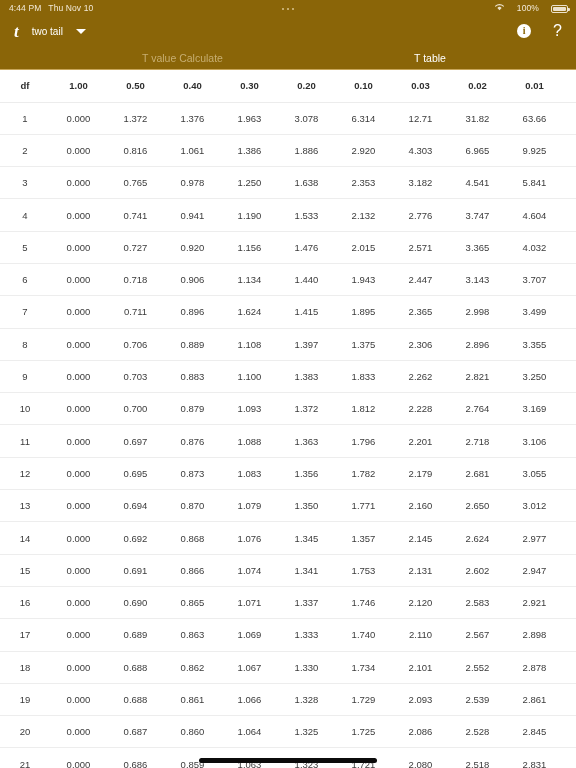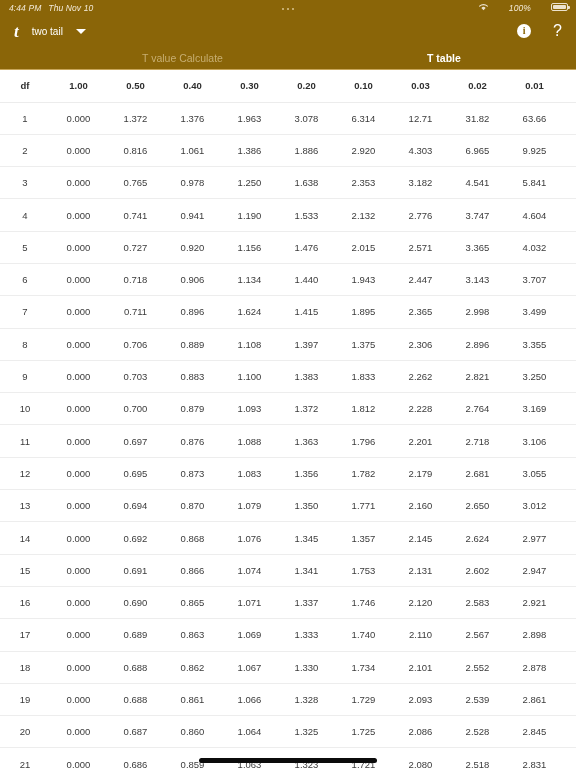--- a/index.html
+++ b/index.html
@@ -36,21 +36,20 @@
   .status-bar {
     position: absolute;
     top: 0; left: 0;
     width: 576px;
     height: 16px;
     display: flex;
     align-items: center;
     color: #f3ead8;
     font-size: 8.5px;
     letter-spacing: 0.1px;
-    font-style: italic;
   }
   .status-left {
     position: absolute;
     left: 9px;
     display: flex;
     align-items: center;
     gap: 7px;
     white-space: nowrap;
   }
   .status-center {
@@ -68,22 +67,22 @@
     display: block;
     width: 2.5px;
     height: 2.5px;
     background: #d9c48e;
     border-radius: 50%;
   }
   .status-right {
     position: absolute;
     right: 8px;
     display: flex;
-    align-items: flex-start;
-    gap: 20px;
+    align-items: flex-end;
+    gap: 12px;
     white-space: nowrap;
   }
   .wifi-icon { display: block; }
   .battery {
     position: relative;
     width: 17px;
     height: 8px;
     border: 1px solid #ece2cd;
     border-radius: 2px;
     box-sizing: border-box;
@@ -173,23 +172,23 @@
     font-size: 10.5px;
     white-space: nowrap;
   }
   .tab-calc {
     left: 130px;
     color: #c7ae71;
     font-weight: normal;
     margin-left: 12px;
   }
   .tab-table {
-    left: 427px;
+    left: 414px;
     color: #ffffff;
-    font-weight: bold;
+    font-weight: normal;
   }
 
   
   .table-area {
     position: absolute;
     top: 70px; left: 0;
     width: 576px;
     height: 698px;
     background: #ffffff;
     overflow: hidden;

